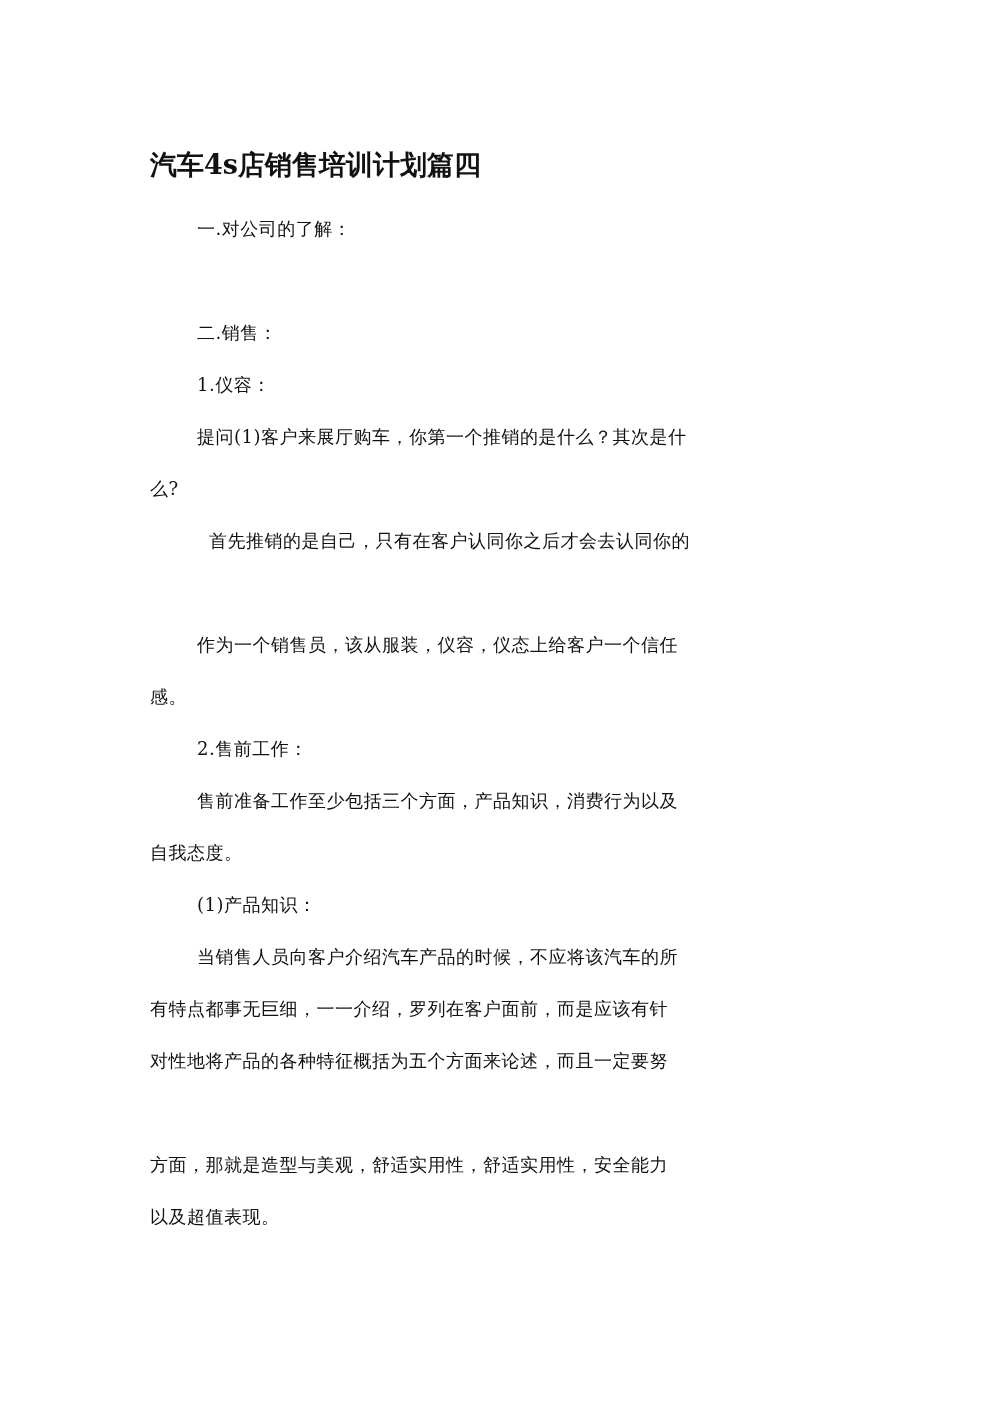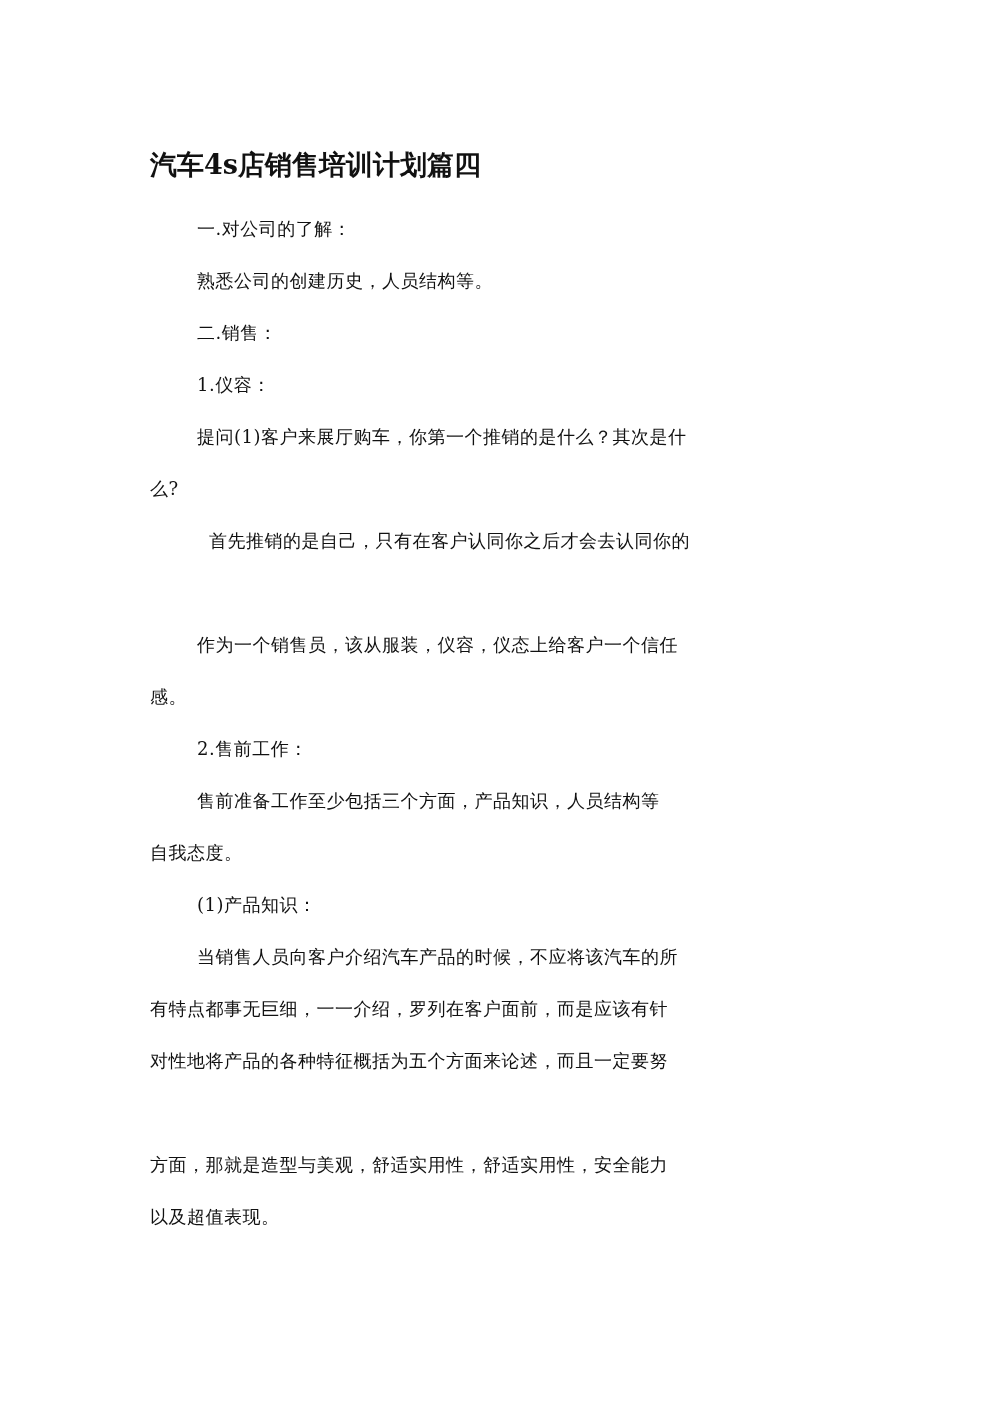--- a/index.html
+++ b/index.html
@@ -12,30 +12,29 @@
   .ind { left:197px; }
   .cont { left:150px; }
 </style>
 </head>
 <body>
 
 <div class="page">
   <div class="title">汽车4s店销售培训计划篇四</div>
 
   <div class="line ind" style="top:214px;">一.对公司的了解：</div>
-  <div class="line ind" style="top:266px;">熟悉公司的创建历史，人员结构等。</div>
   <div class="line ind" style="top:318px;">二.销售：</div>
   <div class="line ind" style="top:370px;">1.仪容：</div>
   <div class="line ind" style="top:422px;">提问(1)客户来展厅购车，你第一个推销的是什么？其次是什</div>
   <div class="line cont" style="top:474px;">么?</div>
   <div class="line ind" style="top:526px;margin-left:12px;">首先推销的是自己，只有在客户认同你之后才会去认同你的</div>
   <div class="line ind" style="top:630px;">作为一个销售员，该从服装，仪容，仪态上给客户一个信任</div>
   <div class="line cont" style="top:682px;">感。</div>
   <div class="line ind" style="top:734px;">2.售前工作：</div>
-  <div class="line ind" style="top:786px;">售前准备工作至少包括三个方面，产品知识，人员结构等</div>
+  <div class="line ind" style="top:786px;">售前准备工作至少包括三个方面，产品知识，消费行为以及</div>
   <div class="line cont" style="top:838px;">自我态度。</div>
   <div class="line ind" style="top:890px;">(1)产品知识：</div>
   <div class="line ind" style="top:942px;">当销售人员向客户介绍汽车产品的时候，不应将该汽车的所</div>
   <div class="line cont" style="top:994px;">有特点都事无巨细，一一介绍，罗列在客户面前，而是应该有针</div>
   <div class="line cont" style="top:1046px;">对性地将产品的各种特征概括为五个方面来论述，而且一定要努</div>
   <div class="line cont" style="top:1150px;">方面，那就是造型与美观，舒适实用性，舒适实用性，安全能力</div>
   <div class="line cont" style="top:1202px;">以及超值表现。</div>
 </div>
 
 </body></html>

